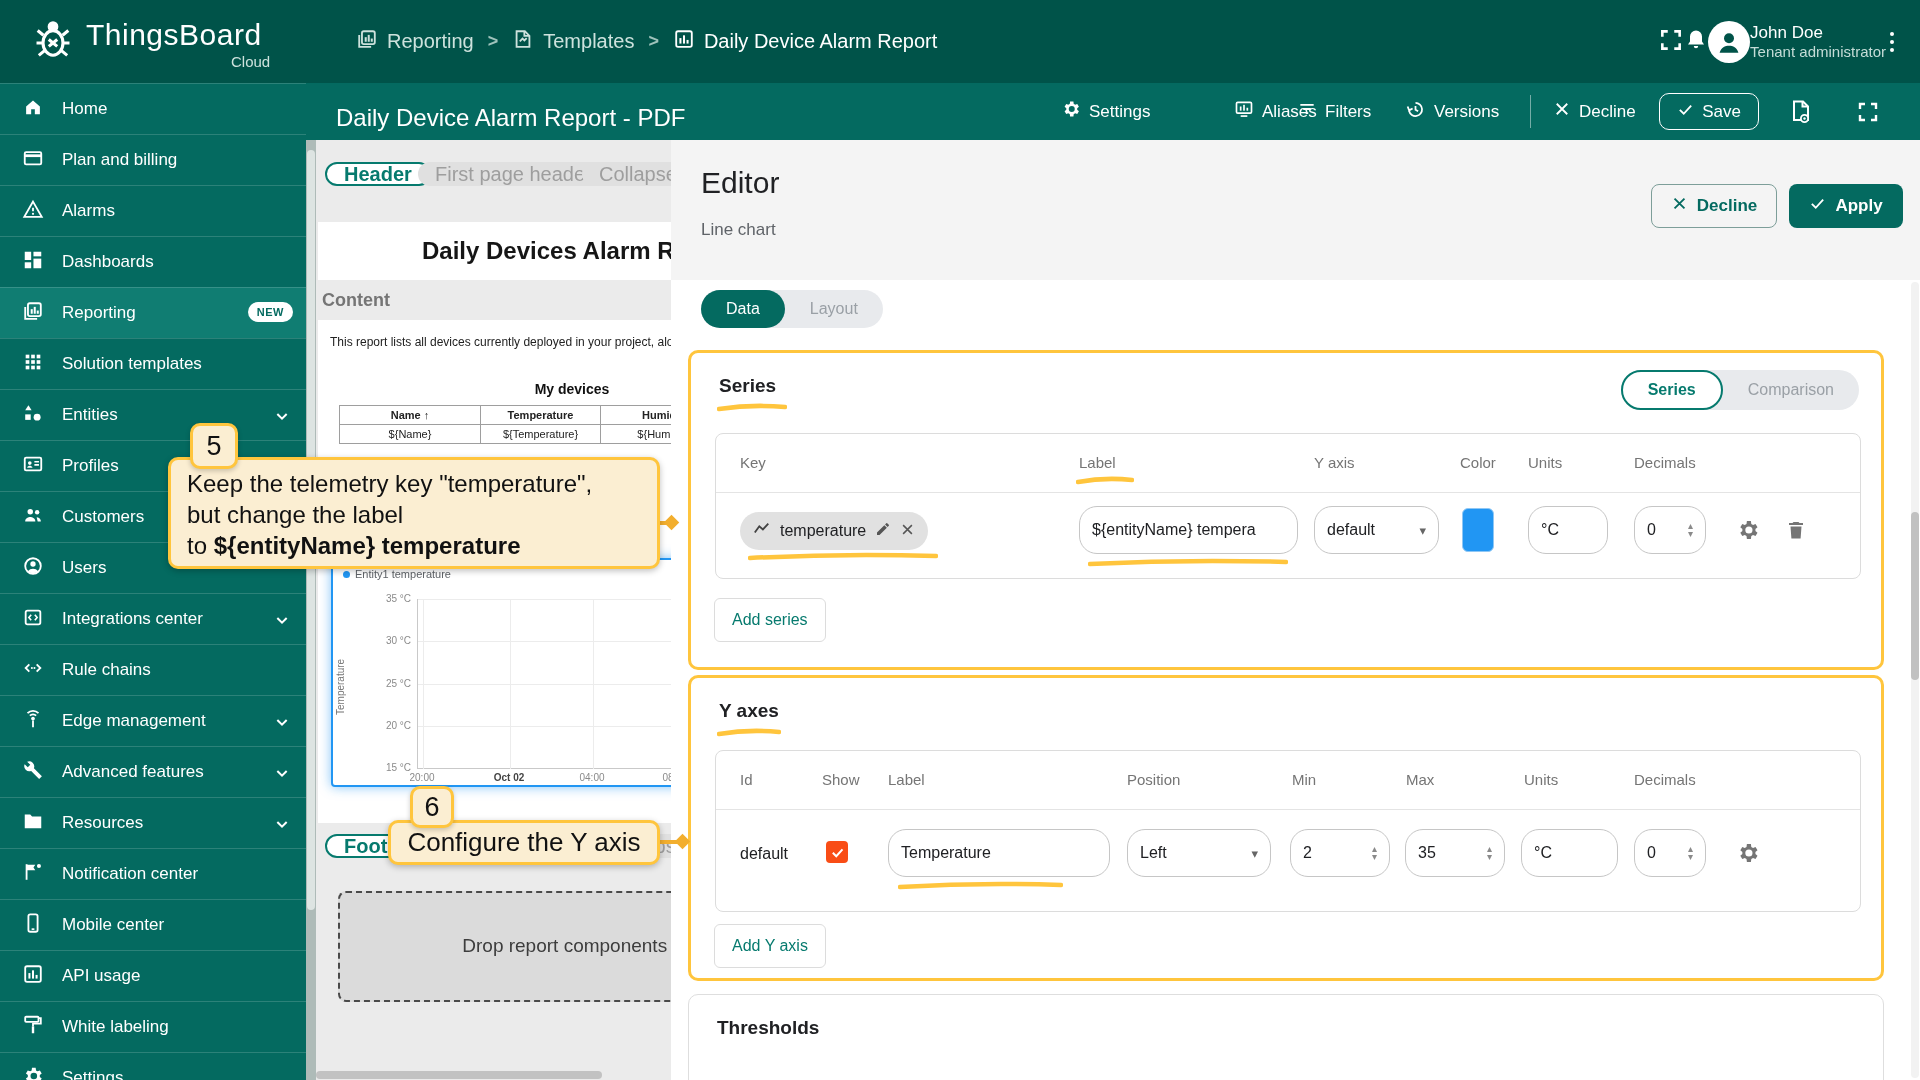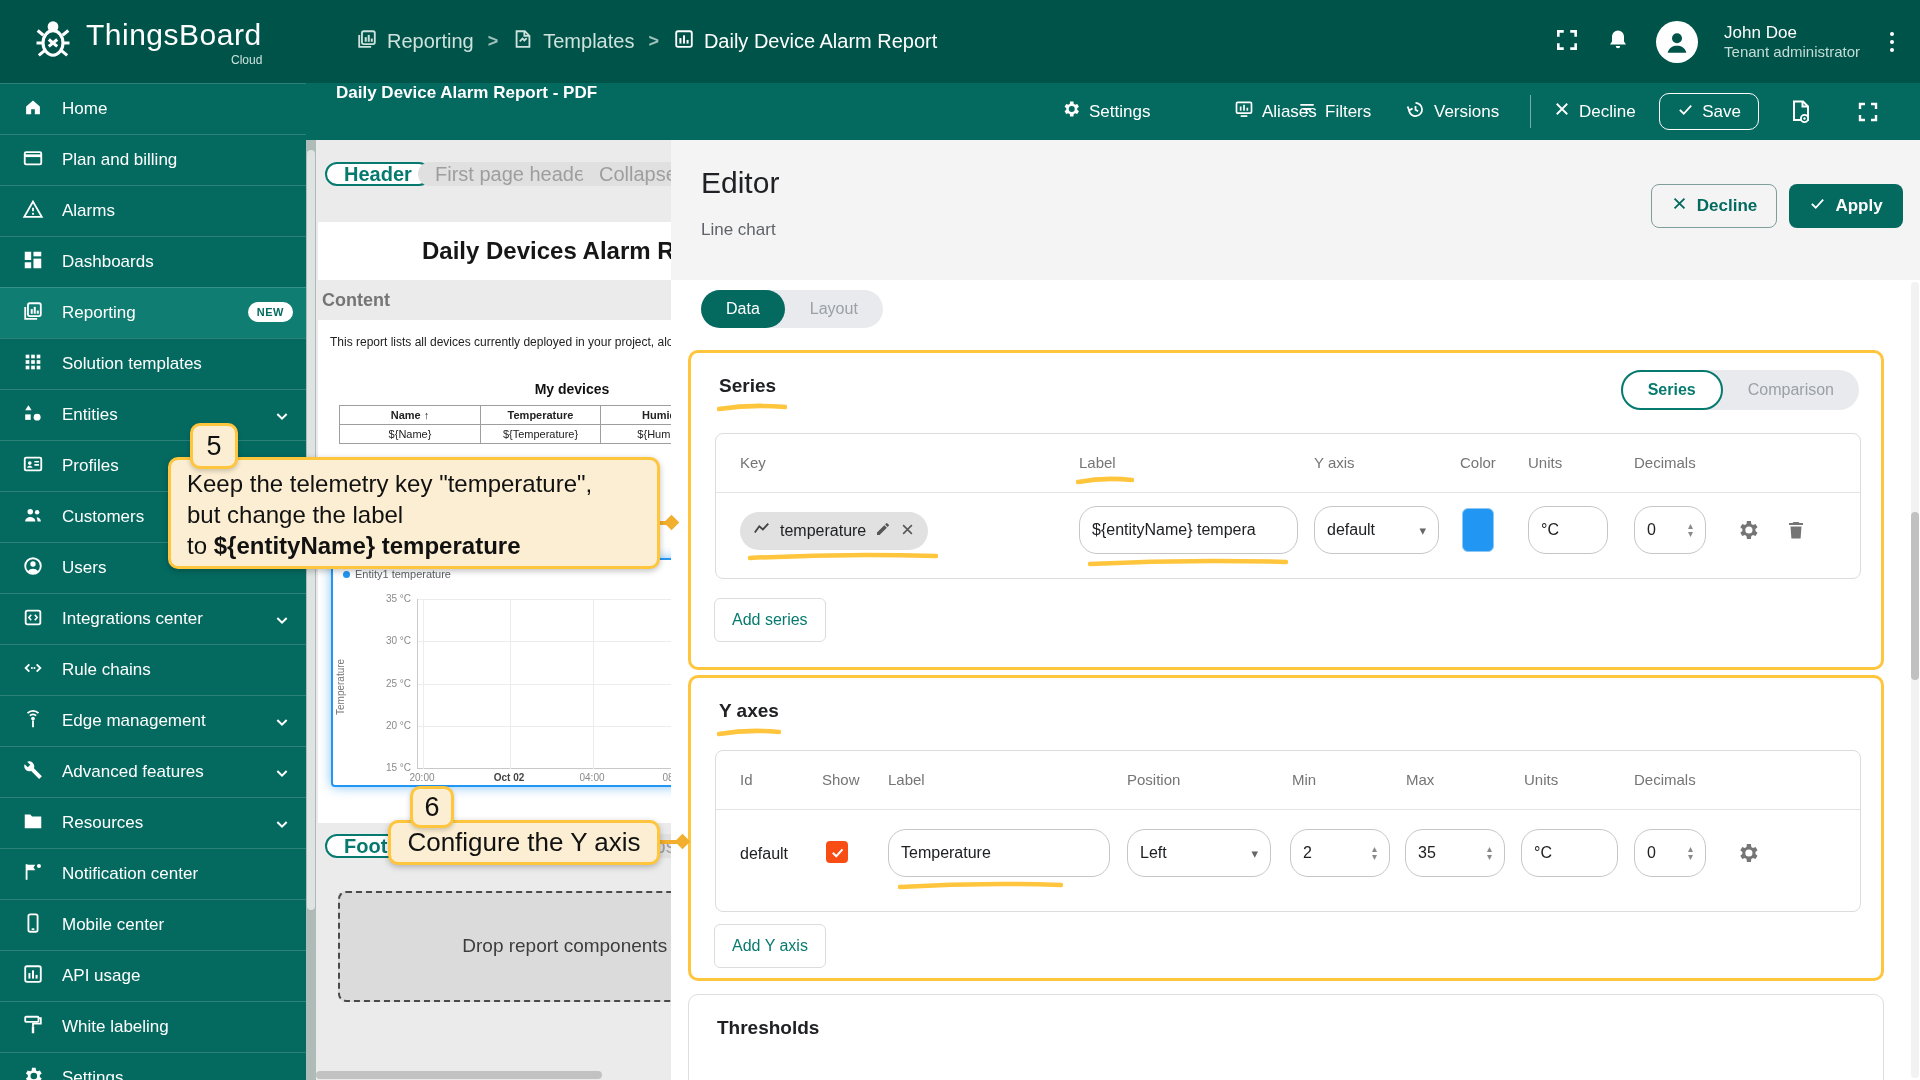--- a/index.html
+++ b/index.html
@@ -2,35 +2,35 @@
 <html><head>
 <meta charset="utf-8">
 <style>
 *{margin:0;padding:0;box-sizing:border-box}
 html,body{width:1920px;height:1080px;font-family:"Liberation Sans",sans-serif;background:#ebebeb}
 .screen{position:relative;width:1920px;height:1080px;overflow:hidden}
 .abs{position:absolute}
 
 .topbar{position:absolute;left:0;top:0;width:1920px;height:103px;background:#005349;color:#fff}
 .brand-name{position:absolute;left:86px;top:18px;font-size:30px;font-weight:500;letter-spacing:.5px}
-.brand-sub{position:absolute;left:231px;top:53px;font-size:12px;color:#cde2dd}
+.brand-sub{position:absolute;left:231px;top:53px;font-size:15px;color:#cde2dd}
 .crumbs{position:absolute;left:356px;top:0;height:83px;display:flex;align-items:center;gap:14px}
 .crumb{display:flex;align-items:center;gap:9px;font-size:20px;color:#cde2dd}
 .crumb.last{color:#fff}
 .crumb-sep{color:#9fc3bc;font-size:18px;font-weight:bold}
-.top-right{position:absolute;right:22px;top:0;height:83px;display:flex;align-items:center;gap:26px}
+.top-right{position:absolute;right:22px;top:0;height:83px;display:flex;align-items:center;}
 .avatar{width:42px;height:42px;border-radius:50%;background:#fff;display:flex;align-items:center;justify-content:center}
 .user-block{line-height:1.25}
 .user-name{font-size:17px;color:#fff}
 .user-role{font-size:15px;color:#c4dcd7}
 .vdots{display:flex;flex-direction:column;gap:4px;padding:4px}
 .vdots i{width:4px;height:4px;border-radius:50%;background:#fff}
 
 .toolbar{position:absolute;left:306px;top:83px;width:1614px;height:57px;background:#046a60;color:#fff}
-.tb-title{position:absolute;left:30px;top:0;font-size:17px;font-weight:bold}
+.tb-title{position:absolute;left:30px;top:21px;font-size:24px;font-weight:normal}
 .tb-item{position:absolute;top:0;height:57px;display:flex;align-items:center;gap:8px;font-size:17px;font-weight:500;cursor:pointer}
 .tb-divider{position:absolute;left:1224px;top:12px;width:1px;height:33px;background:rgba(255,255,255,.45)}
 .save-btn{position:absolute;left:1353px;top:10px;width:100px;height:37px;border:1px solid #fff;border-radius:10px;display:flex;align-items:center;justify-content:center;gap:8px;font-size:17px;font-weight:500;cursor:pointer}
 
 .sidebar{position:absolute;left:0;top:83px;width:306px;height:997px;background:#046a60;overflow:hidden}
 .nav-item{position:relative;height:51px;display:flex;align-items:center;padding-left:22px;gap:18px;color:#fff;font-size:17px;font-weight:500;border-top:1px solid rgba(255,255,255,.16);cursor:pointer}
 .nav-item.sel{background:#107d72}
 .nav-badge{position:absolute;right:13px;top:14px;background:#fff;color:#046a60;font-size:11px;font-weight:bold;border-radius:11px;padding:4px 9px;letter-spacing:.5px}
 .nav-chev{position:absolute;right:16px;top:18px}
 .sb-scroll{position:absolute;left:306px;top:140px;width:10px;height:940px;background:#aebbb8}

